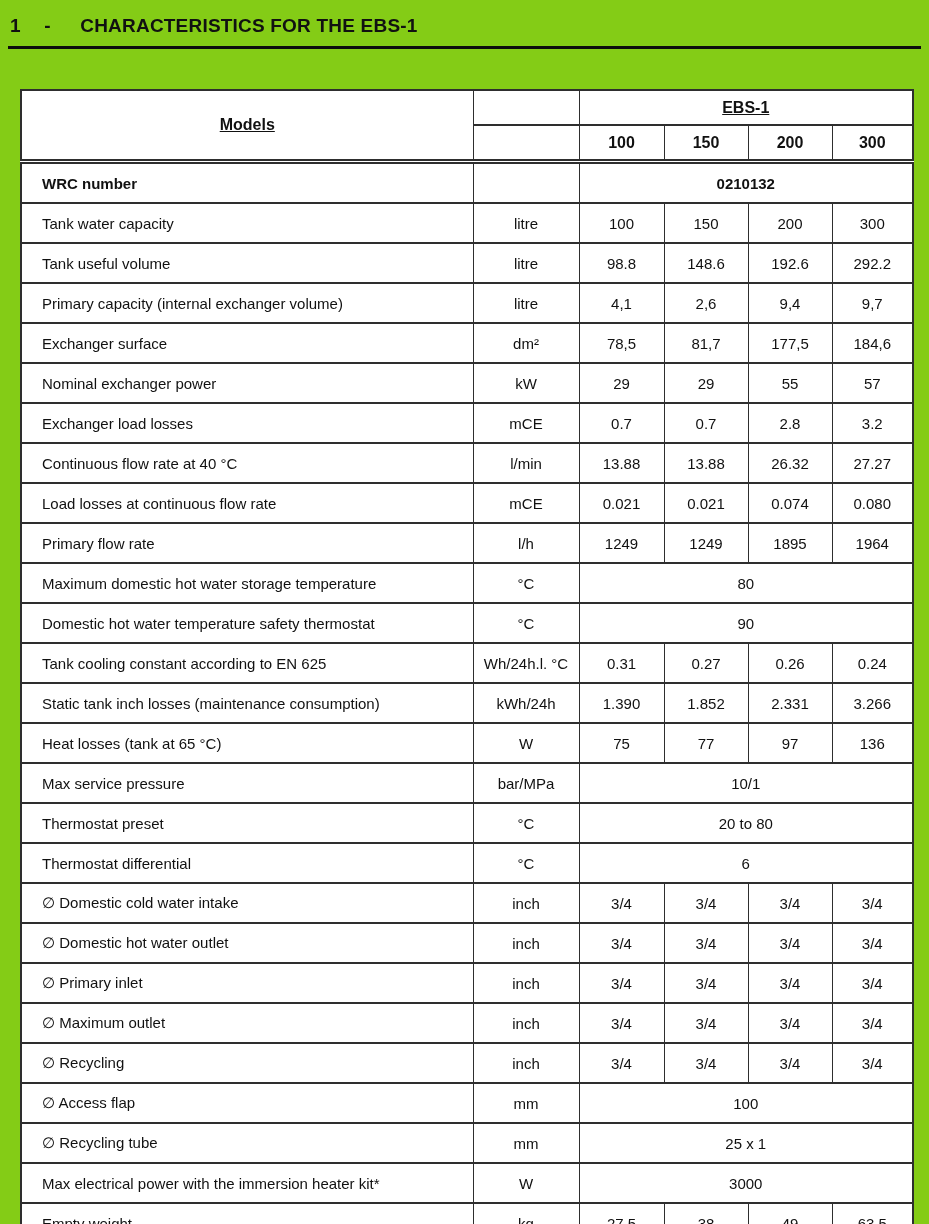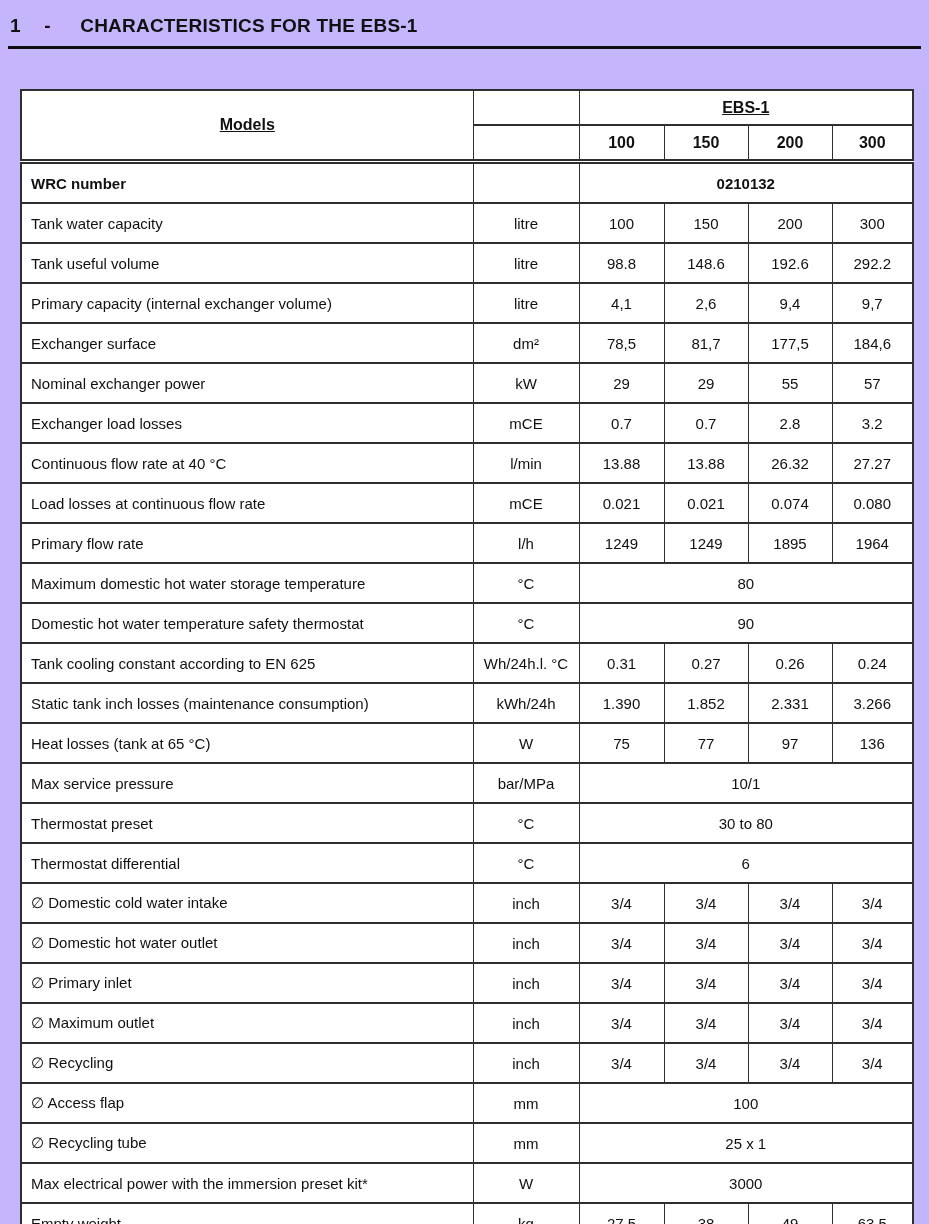--- a/index.html
+++ b/index.html
@@ -12,21 +12,21 @@
     height: 1224px;
     font-family: "Liberation Sans", sans-serif;
     color: #111111;
     position: relative;
     overflow: hidden;
   }
   .page {
     position: relative;
     width: 929px;
     height: 1224px;
-    background: #c4b5fd;
+    background: #84cc16;
   }
   .heading {
     position: absolute;
     left: 10px;
     top: 15px;
     font-size: 19px;
     font-weight: bold;
     letter-spacing: 0.2px;
     white-space: nowrap;
   }
@@ -72,21 +72,21 @@
   }
   table.spec thead tr.h1 th { height: 33px; text-decoration: underline; }
   table.spec thead tr.h2 th { height: 33px; }
   table.spec thead th.hdr-bottom {
     border-bottom: 5px double #2e2e2e;
   }
   
   table.spec tbody td { height: 38px; }
   table.spec tbody td.label {
     text-align: left;
-    padding-left: 9px;
+    padding-left: 20px;
     padding-right: 4px;
   }
   table.spec tbody td.unit   { text-align: center; }
   table.spec tbody td.value  { text-align: center; }
   table.spec tbody tr.bold td.label,
   table.spec tbody tr.bold td.value { font-weight: bold; }
 </style>
 </head>
 <body>
 
@@ -236,21 +236,21 @@
           <td class="value">136</td>
         </tr>
         <tr>
           <td class="label">Max service pressure</td>
           <td class="unit">bar/MPa</td>
           <td class="value" colspan="4">10/1</td>
         </tr>
         <tr>
           <td class="label">Thermostat preset</td>
           <td class="unit">°C</td>
-          <td class="value" colspan="4">30 to 80</td>
+          <td class="value" colspan="4">20 to 80</td>
         </tr>
         <tr>
           <td class="label">Thermostat differential</td>
           <td class="unit">°C</td>
           <td class="value" colspan="4">6</td>
         </tr>
         <tr>
           <td class="label">∅ Domestic cold water intake</td>
           <td class="unit">inch</td>
           <td class="value">3/4</td>
@@ -294,21 +294,21 @@
           <td class="label">∅ Access flap</td>
           <td class="unit">mm</td>
           <td class="value" colspan="4">100</td>
         </tr>
         <tr>
           <td class="label">∅ Recycling tube</td>
           <td class="unit">mm</td>
           <td class="value" colspan="4">25 x 1</td>
         </tr>
         <tr>
-          <td class="label">Max electrical power with the immersion preset kit*</td>
+          <td class="label">Max electrical power with the immersion heater kit*</td>
           <td class="unit">W</td>
           <td class="value" colspan="4">3000</td>
         </tr>
         <tr>
           <td class="label">Empty weight</td>
           <td class="unit">kg</td>
           <td class="value">27.5</td>
           <td class="value">38</td>
           <td class="value">49</td>
           <td class="value">63.5</td>

